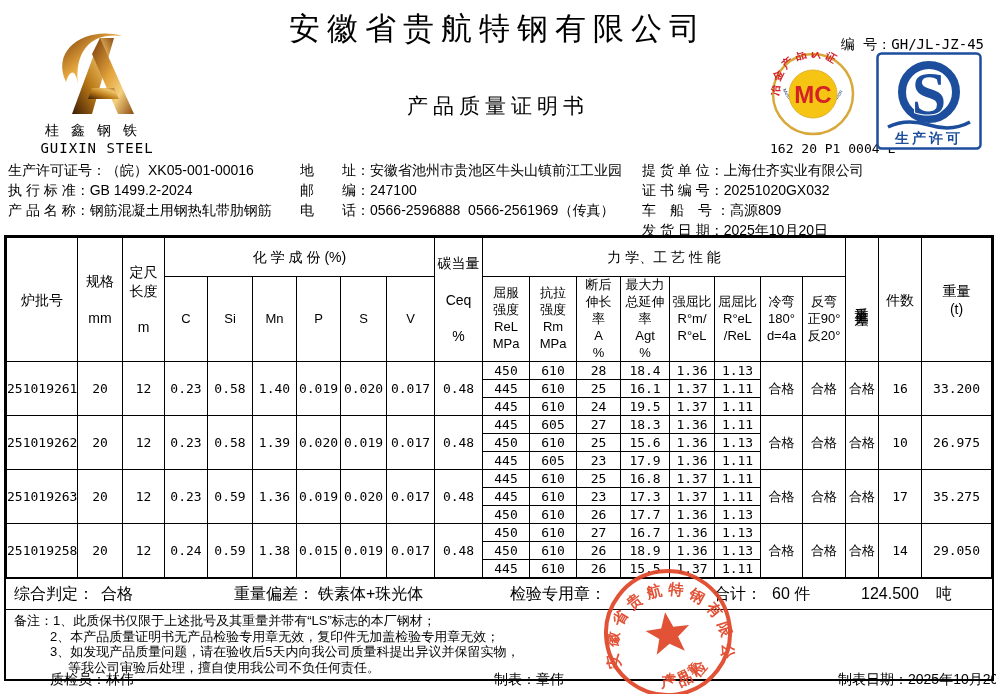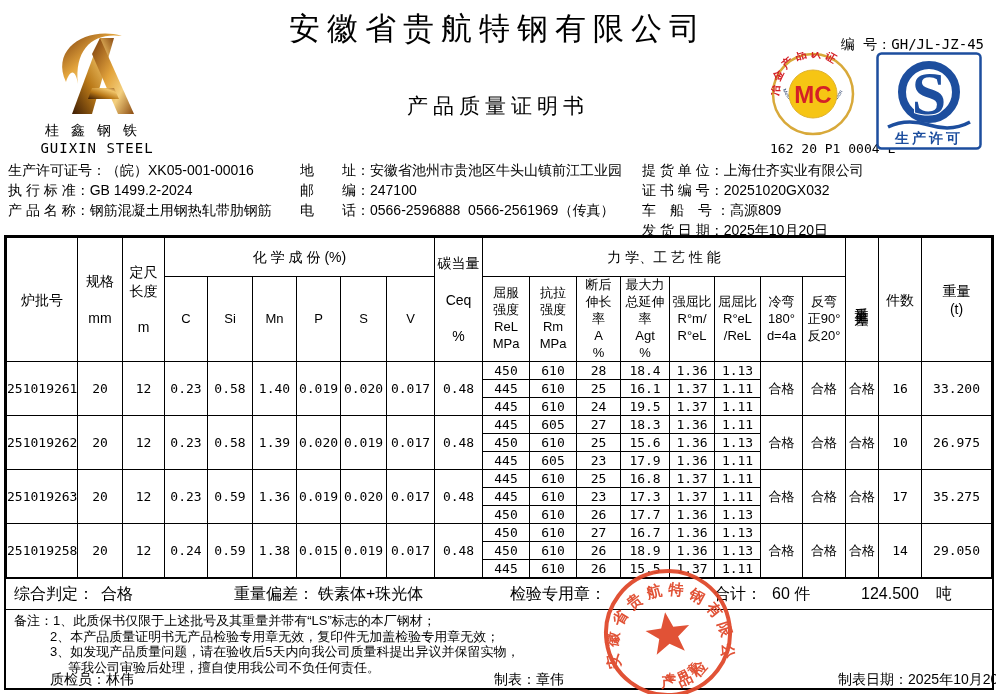--- a/index.html
+++ b/index.html
@@ -37,21 +37,21 @@
   td{font-family:"DejaVu Sans Mono",monospace;font-size:13px;}
   td.cjk{font-family:"Liberation Sans",sans-serif;}
   tr.sub td{height:17px;line-height:17px;}
   .vert{writing-mode:vertical-rl;text-orientation:upright;letter-spacing:2px;margin:0 auto;line-height:1;}
 
   
   #sumrow{position:relative;height:30px;border-top:1px solid #000;font-size:16px;line-height:30px;}
   #sumrow span{position:absolute;white-space:pre;}
 
   
-  #notes{border-top:1px solid #000;padding:3px 0 13px 8px;font-size:13px;line-height:15.5px;}
+  #notes{border-top:1px solid #000;padding:3px 0 4px 8px;font-size:13px;line-height:15.5px;}
   .note-first{display:flex;}
   .note-ind{margin-left:36px;}
   .note-ind2{margin-left:54px;}
 
   
   #foot{position:absolute;left:0;top:664px;width:996px;height:30px;font-size:14px;}
   #foot span{position:absolute;top:7px;white-space:pre;}
 
   
   #stamp{position:absolute;left:601px;top:566px;width:134px;height:134px;opacity:.93;transform:rotate(-8deg);pointer-events:none;}

